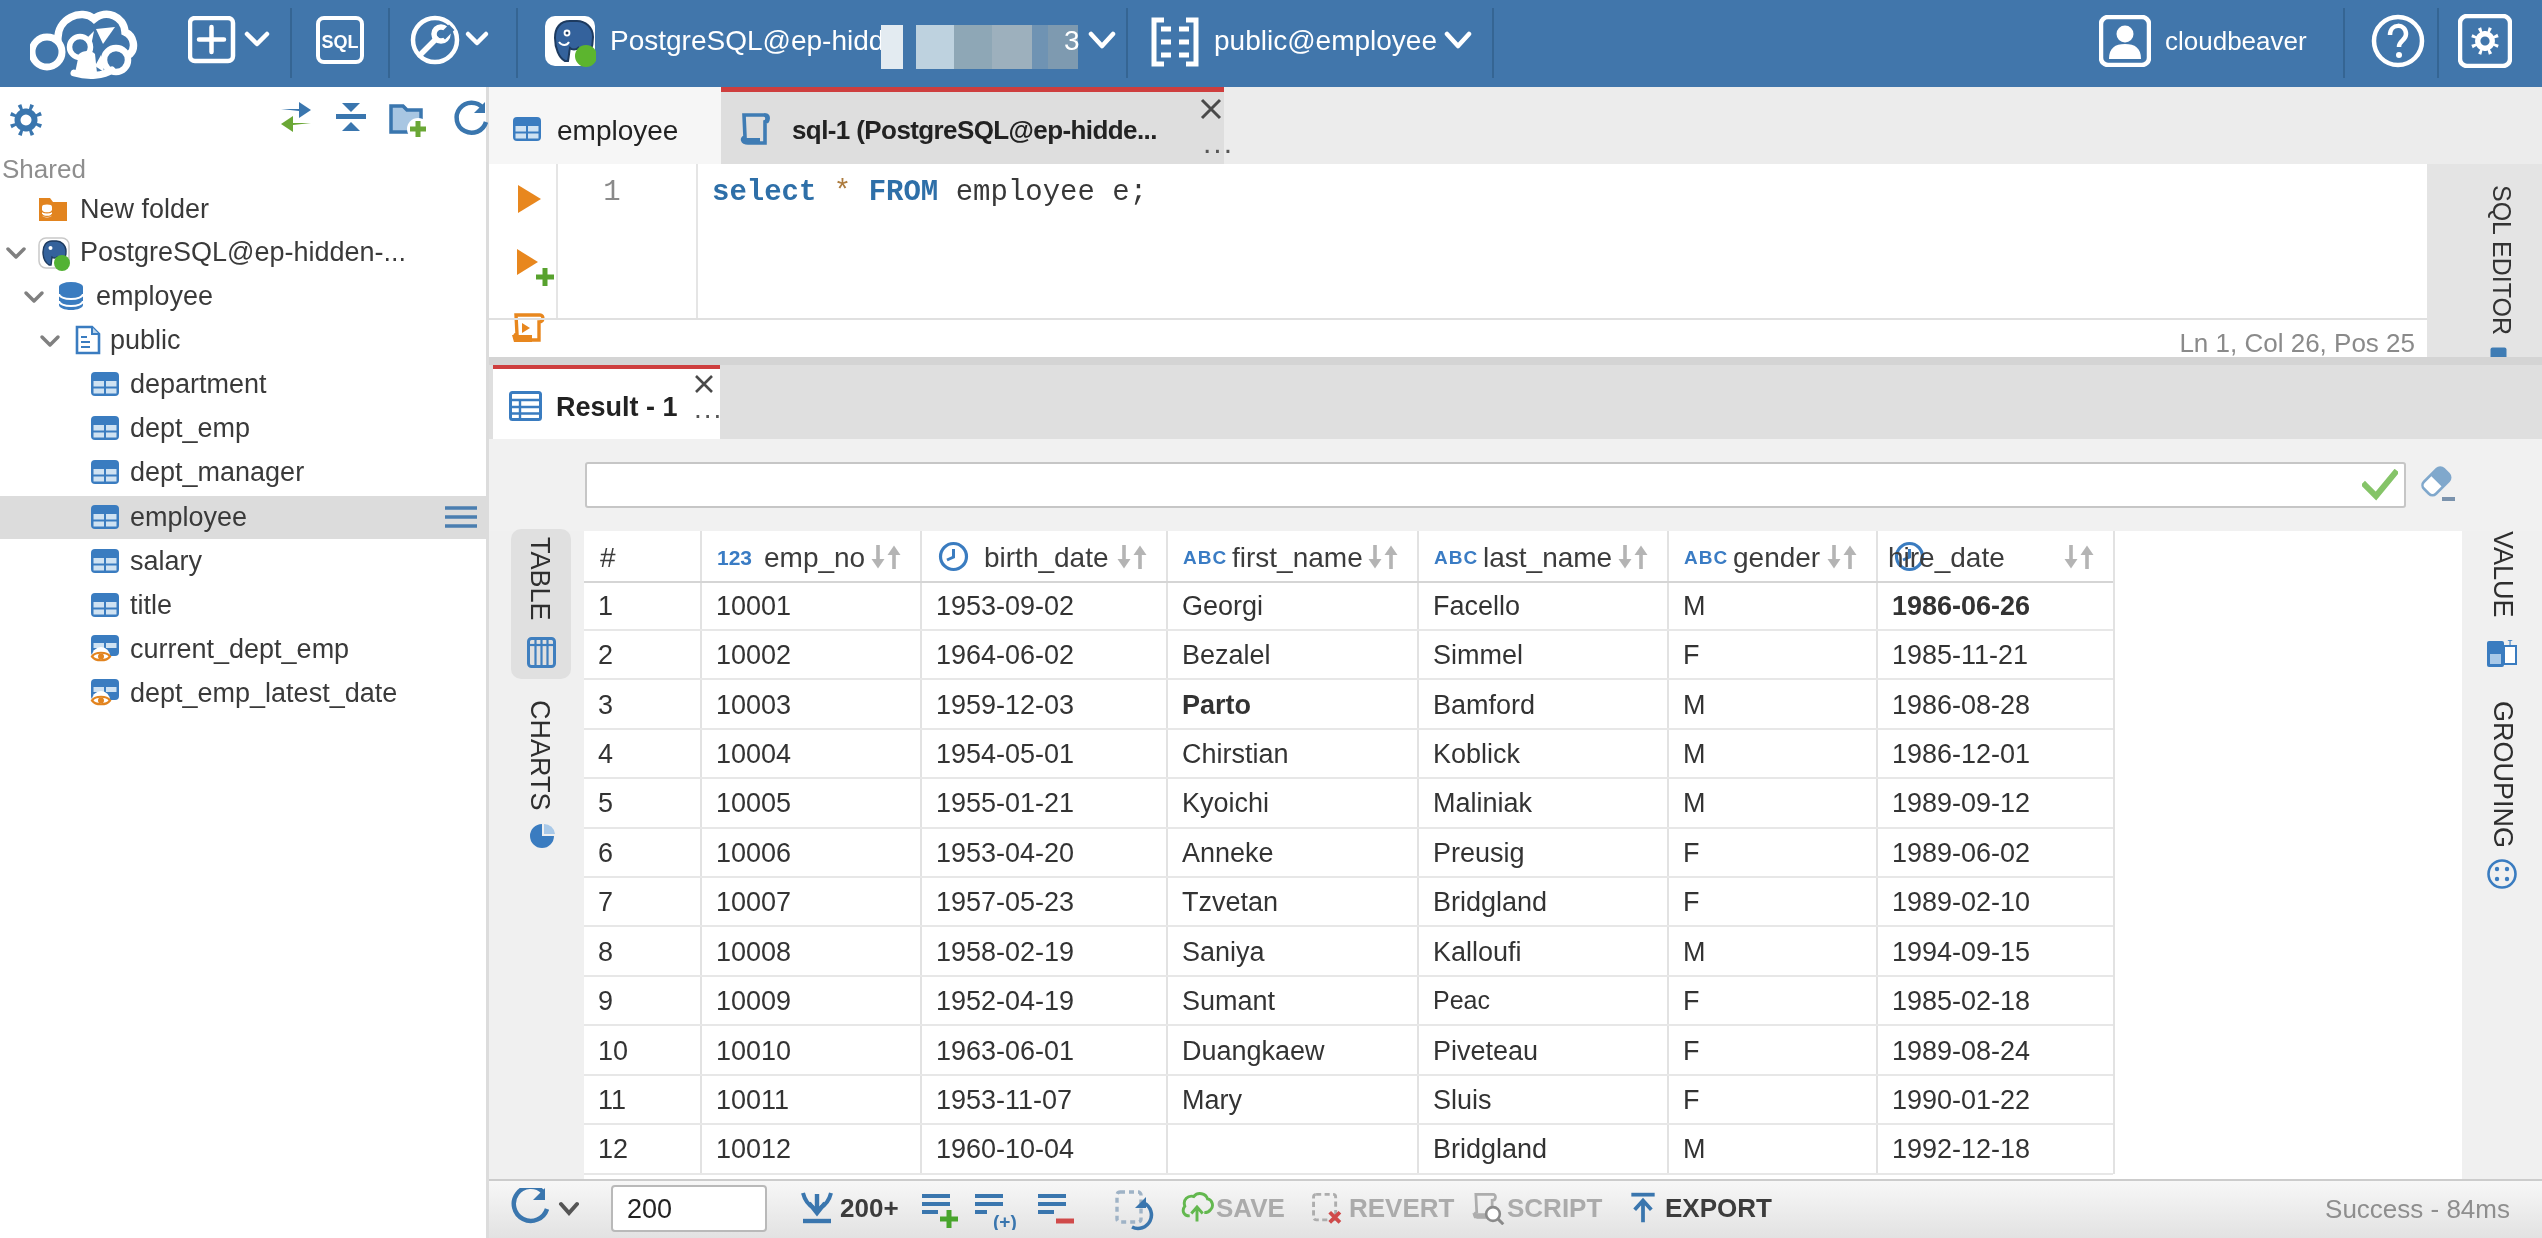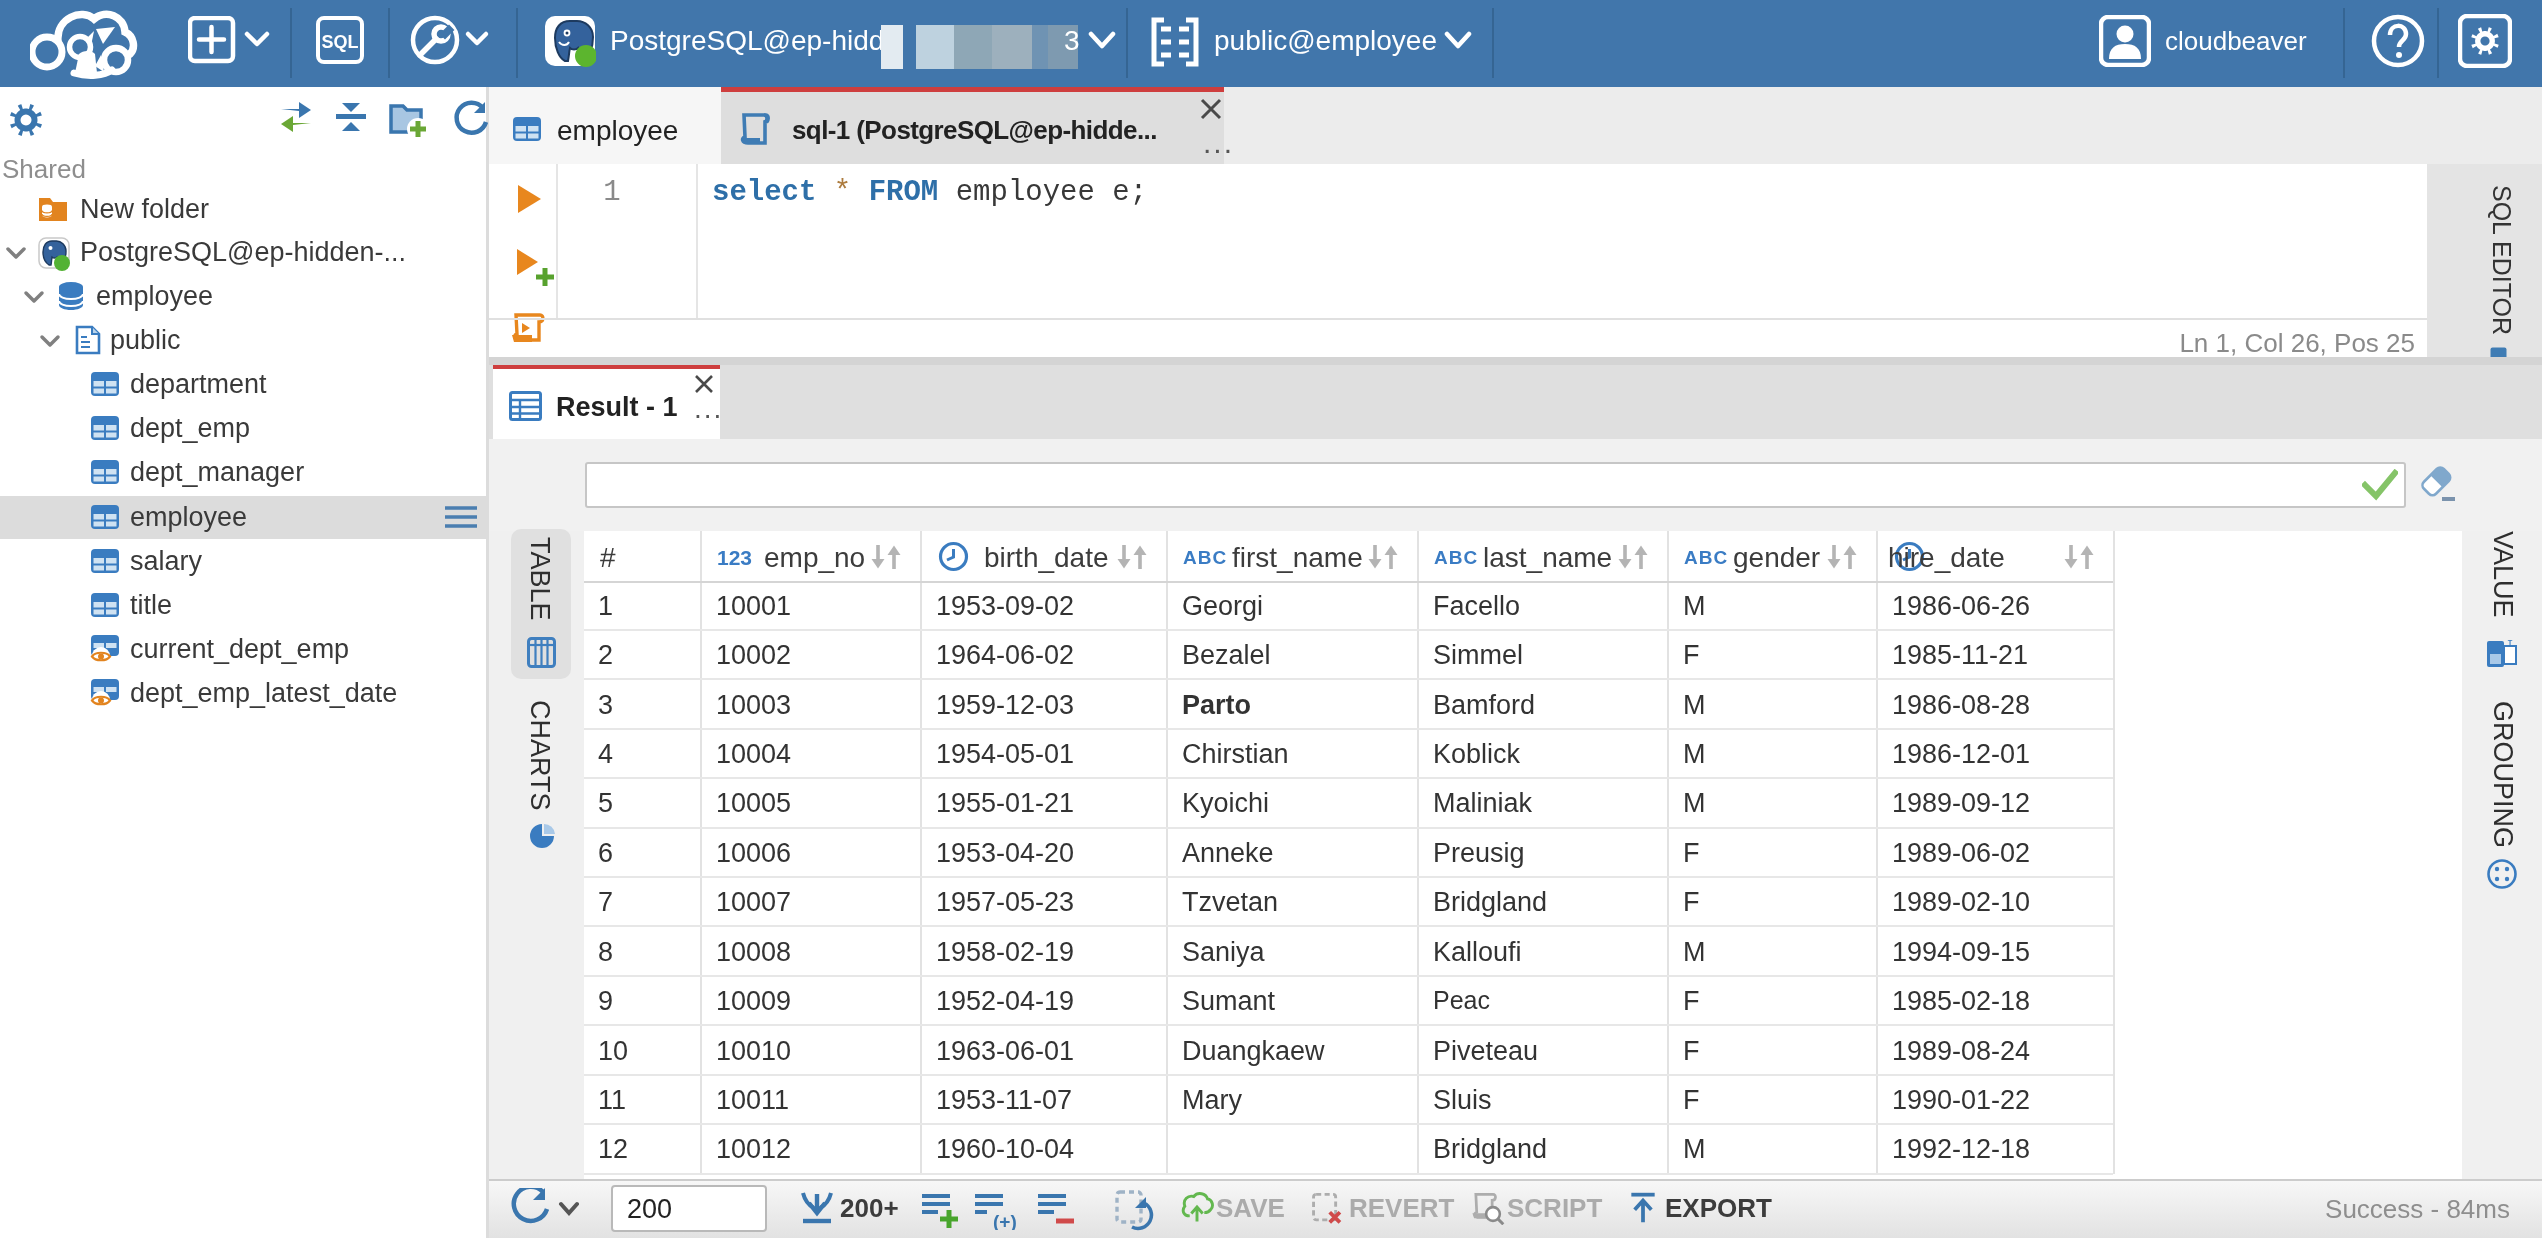--- a/index.html
+++ b/index.html
@@ -409,21 +409,21 @@
 <div class="abs" style="left:1876px;top:531px;width:2px;height:643px;background:#e2e2e2;"></div>
 <div class="abs" style="left:2113px;top:531px;width:2px;height:643px;background:#e2e2e2;"></div>
 <div class="abs" style="left:584px;top:581px;width:1529px;height:2px;background:#d5d5d5;"></div>
 <div class="abs" style="left:584px;top:628.9px;width:1529px;height:2px;background:#e7e7e7;"></div>
 <div class="abs" style="left:598px;top:590.7px;font-size:27px;color:#333;">1</div>
 <div class="abs" style="left:716px;top:590.7px;font-size:27px;color:#333;">10001</div>
 <div class="abs" style="left:936px;top:590.7px;font-size:27px;color:#333;">1953-09-02</div>
 <div class="abs" style="left:1182px;top:590.7px;font-size:27px;color:#333;">Georgi</div>
 <div class="abs" style="left:1433px;top:590.7px;font-size:27px;color:#333;">Facello</div>
 <div class="abs" style="left:1683px;top:590.7px;font-size:27px;color:#333;">M</div>
-<div class="abs" style="left:1892px;top:590.7px;font-size:27px;color:#333;">1986-06-26</div>
+<div class="abs" style="left:1892px;top:590.7px;font-size:27px;color:#333;font-weight:bold;">1986-06-26</div>
 <div class="abs" style="left:584px;top:678.3px;width:1529px;height:2px;background:#e7e7e7;"></div>
 <div class="abs" style="left:598px;top:640.1px;font-size:27px;color:#333;">2</div>
 <div class="abs" style="left:716px;top:640.1px;font-size:27px;color:#333;">10002</div>
 <div class="abs" style="left:936px;top:640.1px;font-size:27px;color:#333;">1964-06-02</div>
 <div class="abs" style="left:1182px;top:640.1px;font-size:27px;color:#333;">Bezalel</div>
 <div class="abs" style="left:1433px;top:640.1px;font-size:27px;color:#333;">Simmel</div>
 <div class="abs" style="left:1683px;top:640.1px;font-size:27px;color:#333;">F</div>
 <div class="abs" style="left:1892px;top:640.1px;font-size:27px;color:#333;">1985-11-21</div>
 <div class="abs" style="left:584px;top:727.8px;width:1529px;height:2px;background:#e7e7e7;"></div>
 <div class="abs" style="left:598px;top:689.6px;font-size:27px;color:#333;">3</div>

